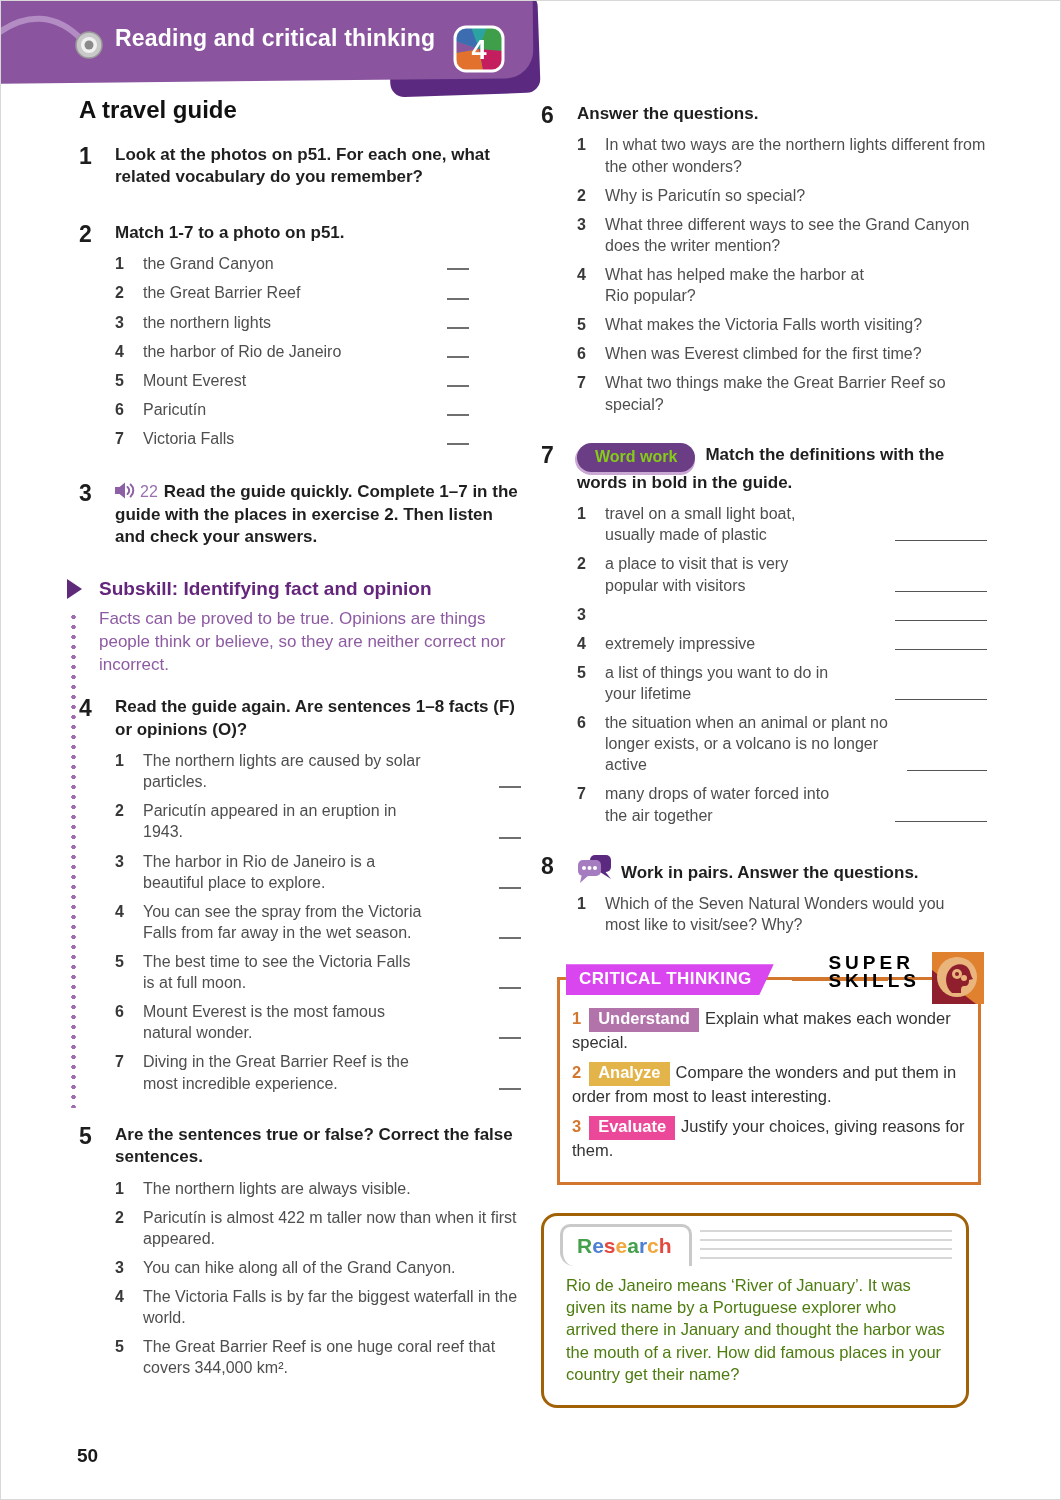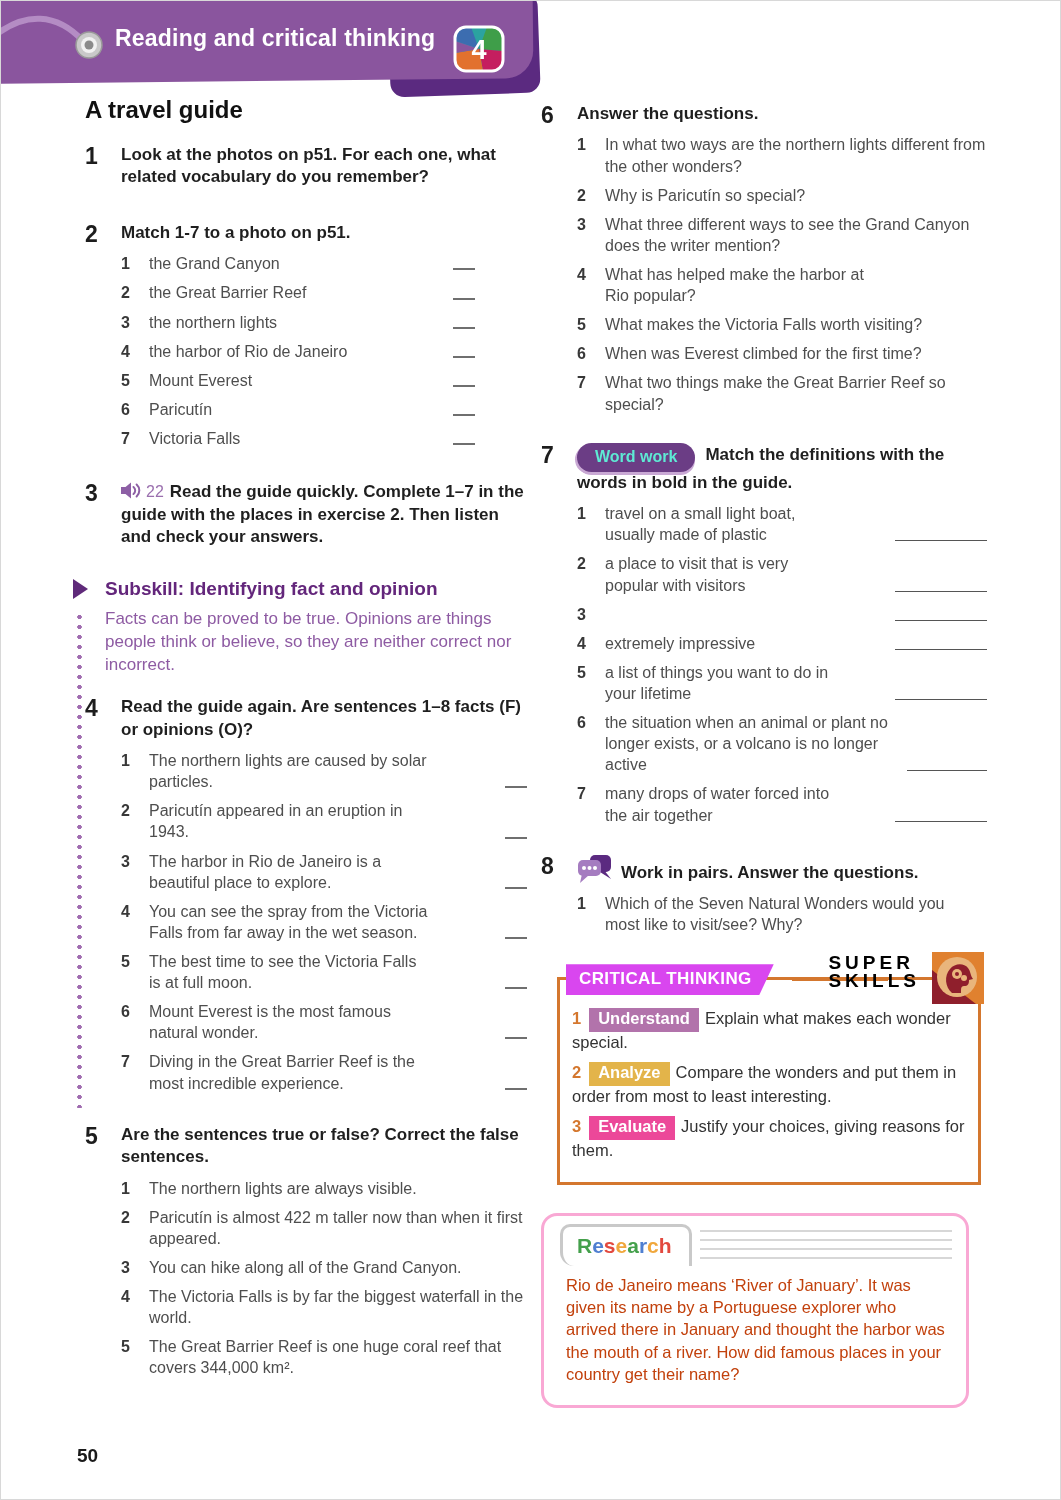--- a/index.html
+++ b/index.html
@@ -9,21 +9,21 @@
   
   .hdr { position:absolute; top:0; left:0; width:100%; height:110px; }
   .hdr-dark { position:absolute; left:388px; top:-6px; width:150px; height:100px; background:#5b2a80; border-radius:14px; transform:rotate(-2deg); }
   .hdr-tag { position:absolute; left:-24px; top:-18px; width:556px; height:98px; background:#8a559e; border-radius:20px 20px 28px 22px; transform:rotate(-0.6deg); }
   .hdr-title { position:absolute; left:114px; top:24px; color:#ffffff; font-size:23px; font-weight:700; letter-spacing:0.2px; }
   .hdr-cord { position:absolute; left:0; top:0; }
   .badge4 { position:absolute; left:452px; top:24px; }
 
   
   .col { position:absolute; top:95px; }
-  .col-left  { left:84px;  width:442px; }
+  .col-left  { left:78px;  width:442px; }
   .col-right { left:540px; top:102px; width:446px; }
 
   .section-title { font-size:24px; font-weight:700; color:#111; margin-bottom:20px; }
 
   .ex { display:flex; gap:12px; margin-bottom:24px; }
   .ex-num { width:24px; flex:0 0 24px; font-size:23px; font-weight:700; color:#1d1d1d; line-height:1.1; }
   .ex-body { flex:1; min-width:0; }
   .instr { font-size:17px; font-weight:700; color:#1f1f1f; line-height:1.32; margin-bottom:9px; }
 
   .items { }
@@ -53,44 +53,44 @@
   .sub-head { position:relative; font-size:19px; font-weight:700; color:#63267b; margin-bottom:8px; padding-left:20px;}
   .sub-arrow { position:absolute; left:-12px; top:1px; width:0; height:0; border-left:15px solid #5f2a7a; border-top:10px solid transparent; border-bottom:10px solid transparent; }
   .dotted-region { position:relative; }
   .dots { position:absolute; left:-8px; top:4px; bottom:-6px; width:5px;
           background-image:radial-gradient(circle, #a06cb0 2px, rgba(0,0,0,0) 2.4px);
           background-size:5px 10px; background-repeat:repeat-y; }
   .sub-body { font-size:17px; color:#8e5ba3; line-height:1.33; padding-left:20px; max-width:430px; margin-bottom:20px; }
   .dotted-region .ex { margin-left:-12px; padding-left:12px; }
 
   
-  .pill { display:inline-block; background:#6b3d85; color:#5eead4; font-size:16px; font-weight:700; padding:3px 18px 5px; border-radius:16px; box-shadow:0 3px 0 #c9a8d4, -2px 2px 0 #c9a8d4; margin-right:10px; vertical-align:-2px; }
+  .pill { display:inline-block; background:#6b3d85; color:#84cc16; font-size:16px; font-weight:700; padding:3px 18px 5px; border-radius:16px; box-shadow:0 3px 0 #c9a8d4, -2px 2px 0 #c9a8d4; margin-right:10px; vertical-align:-2px; }
 
   
   .bubbles { display:inline-block; vertical-align:-6px; margin-right:8px; }
 
   
   .ct-box { position:relative; margin:34px 0 0 16px; width:424px; border:3px solid #d4772e; padding:28px 12px 12px 12px; }
   .ct-bar { position:absolute; top:-16px; left:6px; height:31px; background:#d946ef; color:#fff; font-weight:700; font-size:17px; letter-spacing:0.4px; padding:5px 22px 0 13px; clip-path:polygon(0 0, 100% 0, 93% 100%, 0 100%);text-align:center; }
   .ct-line { position:absolute; top:-2px; left:232px; width:96px; height:3px; background:#d4772e; }
   .ct-logo { position:absolute; top:-26px; right:58px; text-align:left; color:#000000; font-weight:800; font-size:19px; line-height:0.92; letter-spacing:4px; }
   .ct-ico { position:absolute; top:-30px; right:-8px; }
   .ct-item { font-size:16.5px; color:#333; line-height:1.33; margin-bottom:8px; }
   .ct-n { color:#d4772e; font-weight:700; margin-right:8px; }
   .chip { display:inline-block; color:#fff; font-weight:700; padding:0 9px 2px; margin-right:6px; }
   .chip-understand { background:#b273ab; }
   .chip-analyze { background:#e3b44a; }
   .chip-evaluate { background:#ec4899; }
 
   
-  .research { position:relative; margin-top:28px; width:428px; border:3px solid #f9a8d4; border-radius:16px; background:#fff; padding:58px 18px 20px 22px; }
+  .research { position:relative; margin-top:28px; width:428px; border:3px solid #a16207; border-radius:16px; background:#fff; padding:58px 18px 20px 22px; }
   .r-tab { position:absolute; top:8px; left:16px; width:132px; height:42px; background:#fff; border:3px solid #c9c9c9; border-bottom:none; border-radius:10px 10px 0 14px; padding:7px 0 0 14px; font-size:21px; font-weight:700; }
   .r-lines { position:absolute; top:14px; left:156px; right:14px; }
   .r-lines div { height:2px; background:#d7d7d7; margin-bottom:7px; }
-  .r-body { font-size:16.5px; color:#c2410c; line-height:1.35; max-width:392px; }
+  .r-body { font-size:16.5px; color:#4d7c0f; line-height:1.35; max-width:392px; }
   .rl0,.rl4 { color:#44a04b; } .rl1,.rl5 { color:#4f7fd1; } .rl2,.rl7 { color:#e2493f; } .rl3,.rl6 { color:#f0a73c; }
 
   .page-num { position:absolute; left:76px; top:1444px; font-size:19px; font-weight:700; color:#1a1a1a; }
 </style>
 </head>
 <body>
 
 <div class="page">
 
   <div class="hdr">

